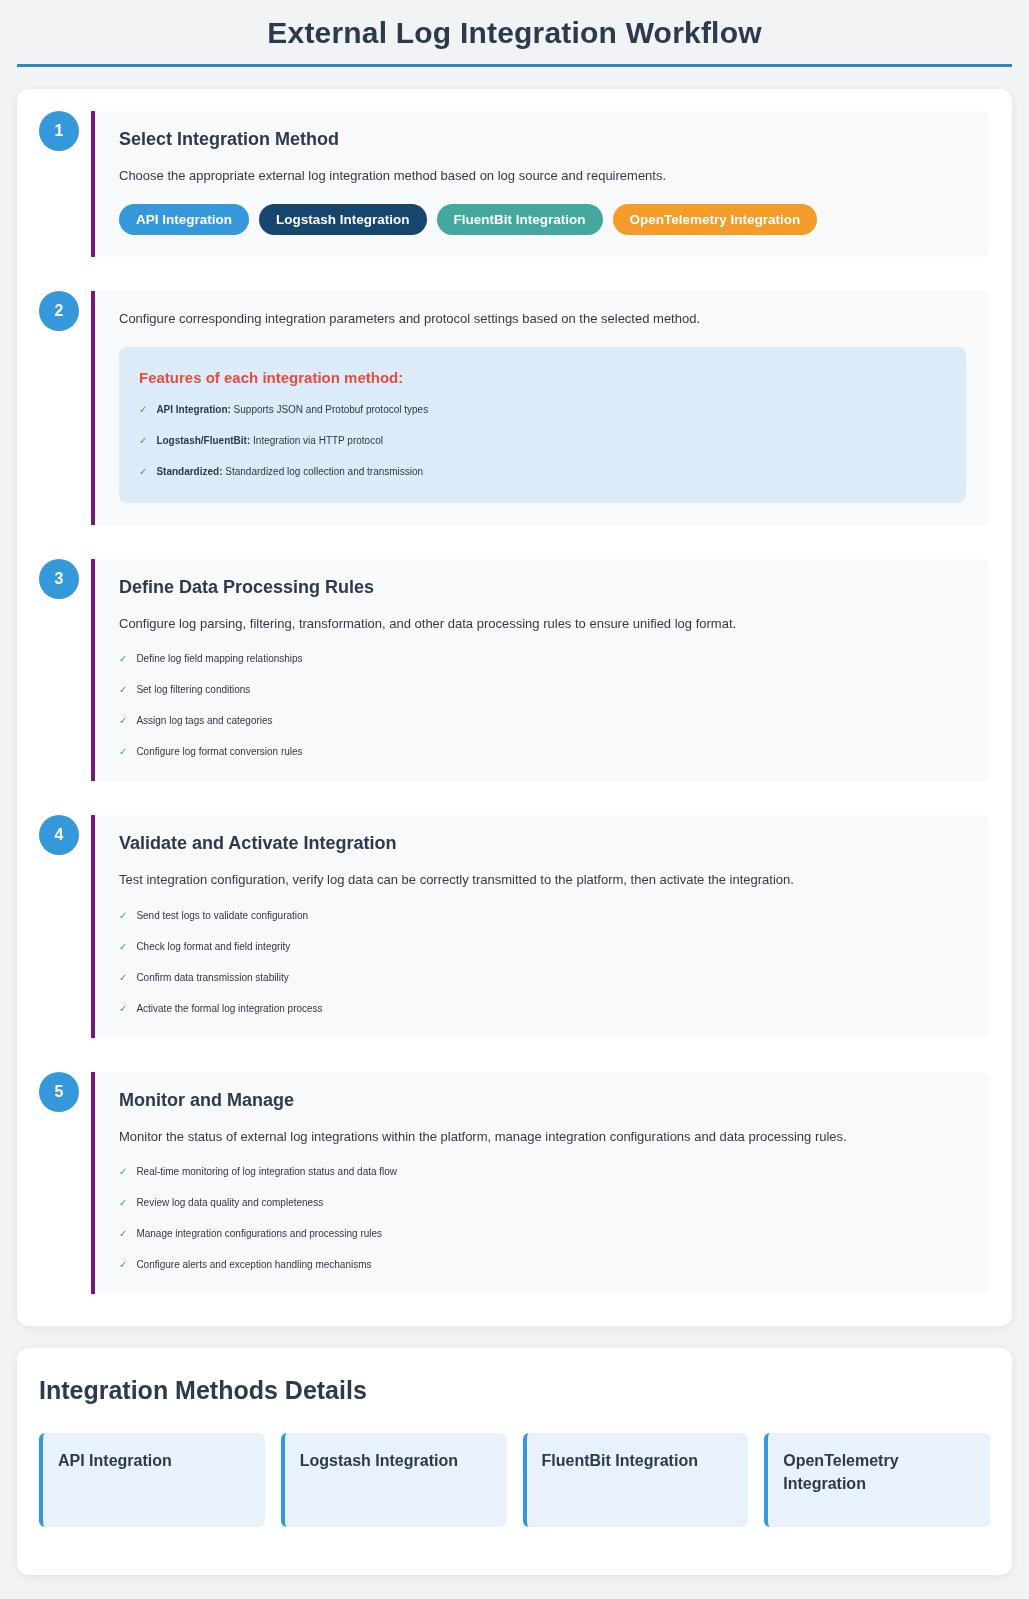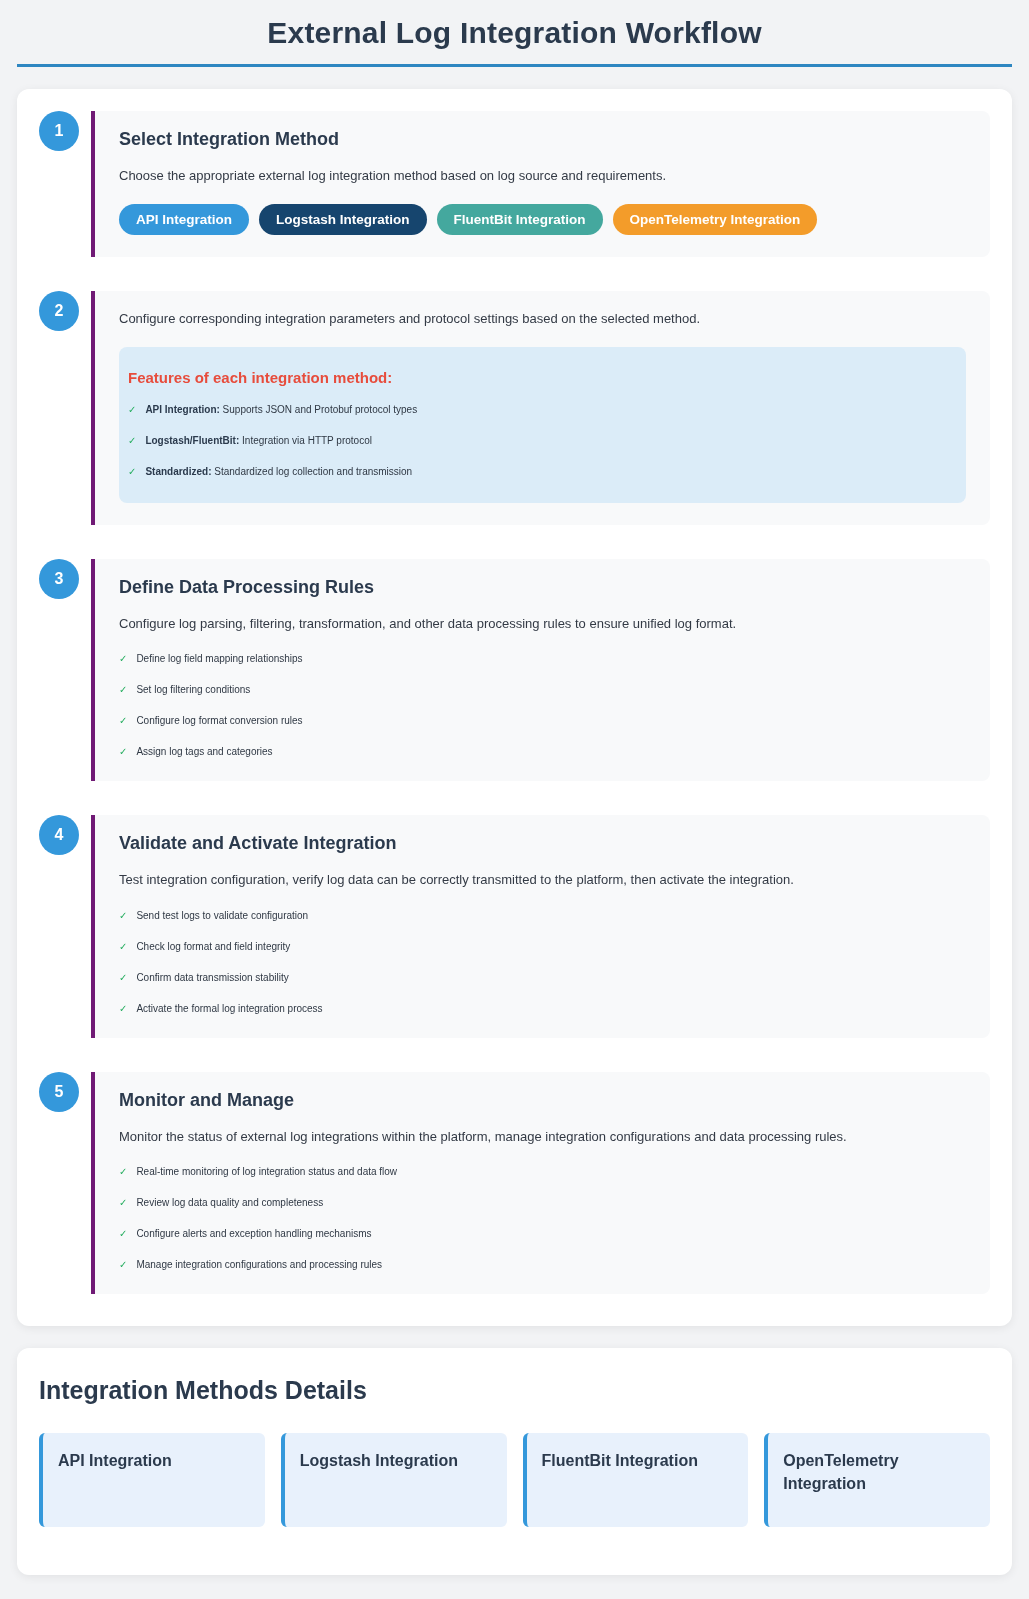--- a/index.html
+++ b/index.html
@@ -78,21 +78,21 @@
     font-weight: bold;
     font-size: 13.5px;
     padding: 8px 17px;
     border-radius: 17px;
     cursor: pointer;
   }
   
   .highlight {
     background: #dbecf8;
     border-radius: 8px;
-    padding: 22px 9px 24px;
+    padding: 22px 20px 24px;
     margin-top: 4px;
   }
   .highlight-heading {
     color: #e74c3c;
     font-weight: bold;
     font-size: 15px;
     margin: 0 0 6px;
   }
   .check-item {
     font-size: 10px;
@@ -168,44 +168,44 @@
             </div>
           </div>
         </div>
         <div class="step">
           <div class="step-number">3</div>
           <div class="step-content">
             <h3 class="step-title">Define Data Processing Rules</h3>
             <p class="step-desc">Configure log parsing, filtering, transformation, and other data processing rules to ensure unified log format.</p>
             <div class="check-item"><span class="check">✓</span>Define log field mapping relationships</div>
             <div class="check-item"><span class="check">✓</span>Set log filtering conditions</div>
+            <div class="check-item"><span class="check">✓</span>Assign log tags and categories</div>
             <div class="check-item"><span class="check">✓</span>Configure log format conversion rules</div>
-            <div class="check-item"><span class="check">✓</span>Assign log tags and categories</div>
           </div>
         </div>
         <div class="step">
           <div class="step-number">4</div>
           <div class="step-content">
             <h3 class="step-title">Validate and Activate Integration</h3>
             <p class="step-desc">Test integration configuration, verify log data can be correctly transmitted to the platform, then activate the integration.</p>
             <div class="check-item"><span class="check">✓</span>Send test logs to validate configuration</div>
             <div class="check-item"><span class="check">✓</span>Check log format and field integrity</div>
             <div class="check-item"><span class="check">✓</span>Confirm data transmission stability</div>
             <div class="check-item"><span class="check">✓</span>Activate the formal log integration process</div>
           </div>
         </div>
         <div class="step">
           <div class="step-number">5</div>
           <div class="step-content">
             <h3 class="step-title">Monitor and Manage</h3>
             <p class="step-desc">Monitor the status of external log integrations within the platform, manage integration configurations and data processing rules.</p>
             <div class="check-item"><span class="check">✓</span>Real-time monitoring of log integration status and data flow</div>
             <div class="check-item"><span class="check">✓</span>Review log data quality and completeness</div>
+            <div class="check-item"><span class="check">✓</span>Manage integration configurations and processing rules</div>
             <div class="check-item"><span class="check">✓</span>Configure alerts and exception handling mechanisms</div>
-            <div class="check-item"><span class="check">✓</span>Manage integration configurations and processing rules</div>
           </div>
         </div>
       </div>
   </div>
 
   <div class="white-card details">
     <h2 class="details-heading">Integration Methods Details</h2>
     <div class="cards-grid">
         <div class="method-card">
           <h4 class="method-title">API Integration</h4>

